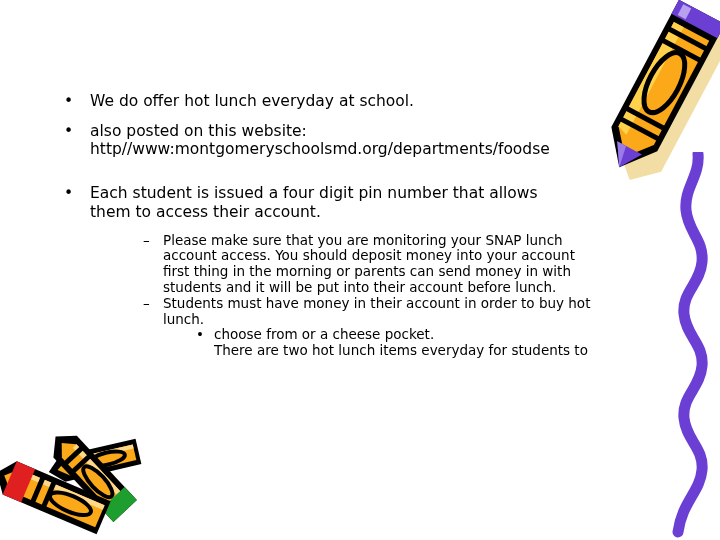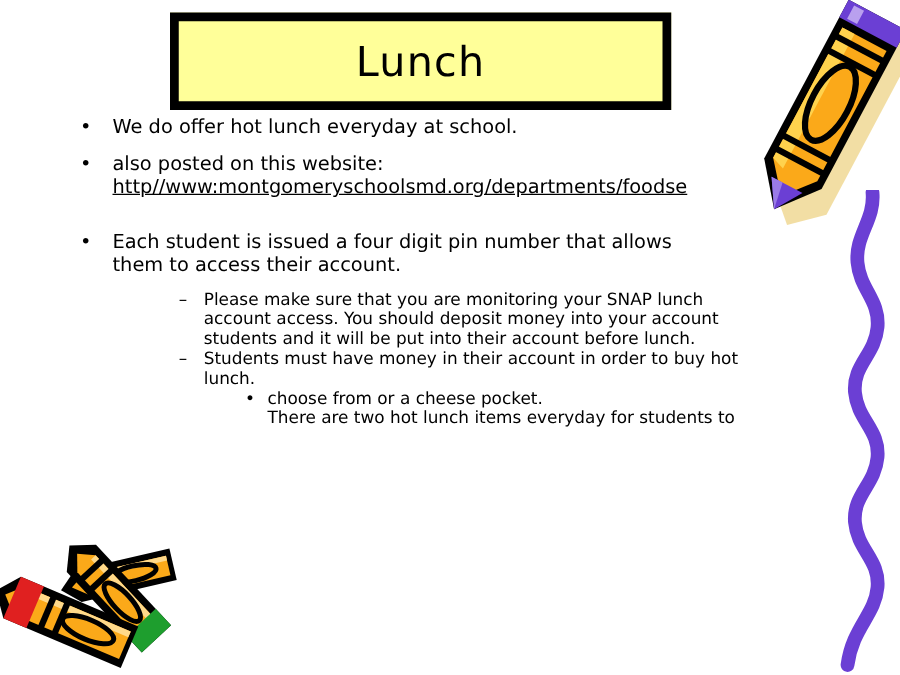--- a/index.html
+++ b/index.html
@@ -105,21 +105,20 @@
     left: 150px;
     top: 0;
     font-size: 13.5px;
     line-height: 1.17;
   }
 
   .txt { display: block; }
   .gap-2 { height: 14px; }
 
   .url-line {
-    text-decoration: underline;
     word-break: break-all;
     display: block;
   }
 
   
   .art {
     position: absolute;
     pointer-events: none;
   }
   #crayon-top-right {
@@ -139,23 +138,20 @@
     top: 424px;
     width: 186px;
     height: 120px;
   }
 </style>
 </head>
 <body>
 
 <div id="slide">
 
-  <div id="title-box">
-    <div id="title-text">Lunch</div>
-  </div>
 
   <div id="body-block">
 
     <div class="lvl1">
       <span class="mark">•</span>
       <span class="txt">We do offer hot lunch everyday at school.</span>
     </div>
 
     <div class="lvl1">
       <span class="mark">•</span>
@@ -168,20 +164,21 @@
     <div class="lvl1">
       <span class="mark">•</span>
       <span class="txt">Each student is issued a four digit pin number that allows</span>
       <span class="txt">them to access their account.</span>
     </div>
 
     <div class="lvl2">
       <span class="mark">–</span>
       <span class="txt">Please make sure that you are monitoring your SNAP lunch</span>
       <span class="txt">account access. You should deposit money into your account</span>
+      <span class="txt">first thing in the morning or parents can send money in with</span>
       <span class="txt">students and it will be put into their account before lunch.</span>
     </div>
 
     <div class="lvl2">
       <span class="mark">–</span>
       <span class="txt">Students must have money in their account in order to buy hot</span>
       <span class="txt">lunch.</span>
     </div>
 
     <div class="lvl3">

